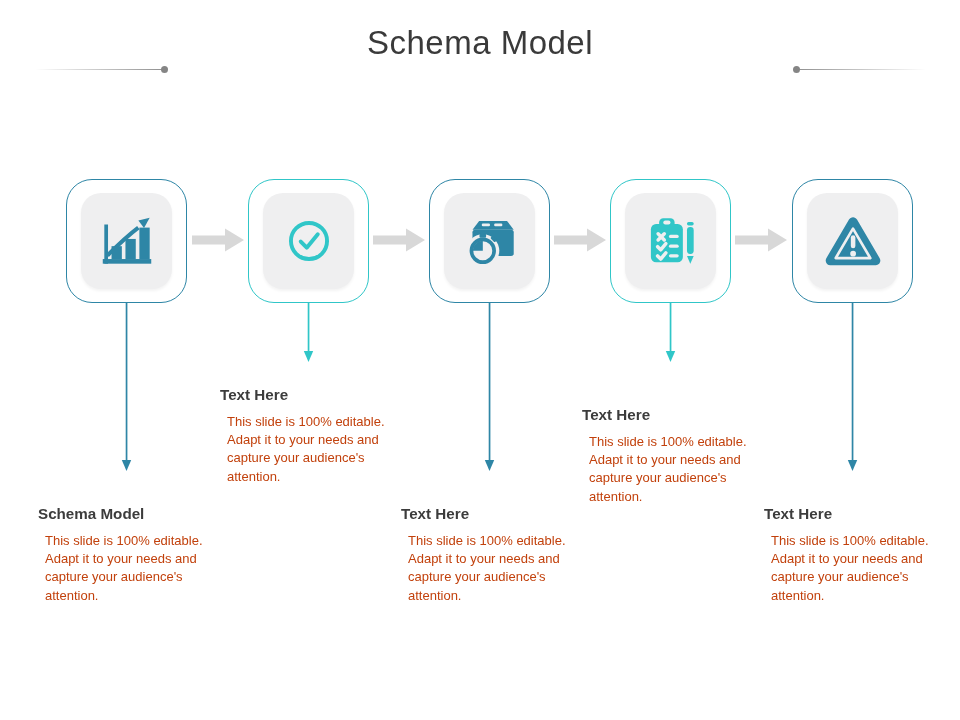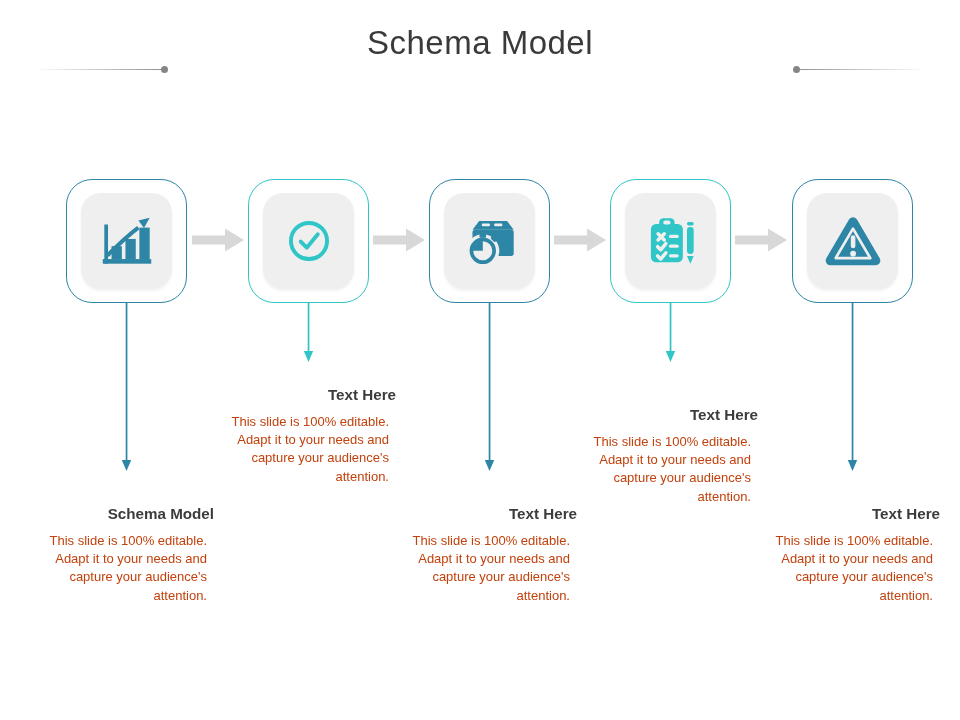--- a/index.html
+++ b/index.html
@@ -38,21 +38,21 @@
   
   .h-arrow{position:absolute;top:227px;width:52px;height:26px;}
   .h1{left:192px;}.h2{left:373px;}.h3{left:554px;}.h4{left:735px;}
 
   
   .v-arrow{position:absolute;top:303px;width:13px;}
   .v-arrow svg{display:block;fill:currentColor;}
   .v1{left:120px;}.v2{left:302px;}.v3{left:483px;}.v4{left:664px;}.v5{left:846px;}
 
   
-  .tb{position:absolute;width:176px;text-align:right;}
+  .tb{position:absolute;width:176px;text-align:left;}
   .tb h3{margin:0 0 10px;font-size:15.2px;font-weight:700;color:#3c3c3c;}
   .tb p{margin:0 auto;width:162px;font-size:13px;line-height:1.4;color:#c2410c;}
   .b1{left:38px;top:505px;}
   .b2{left:220px;top:386px;}
   .b3{left:401px;top:505px;}
   .b4{left:582px;top:406px;}
   .b5{left:764px;top:505px;}
 </style>
 </head>
 <body>

